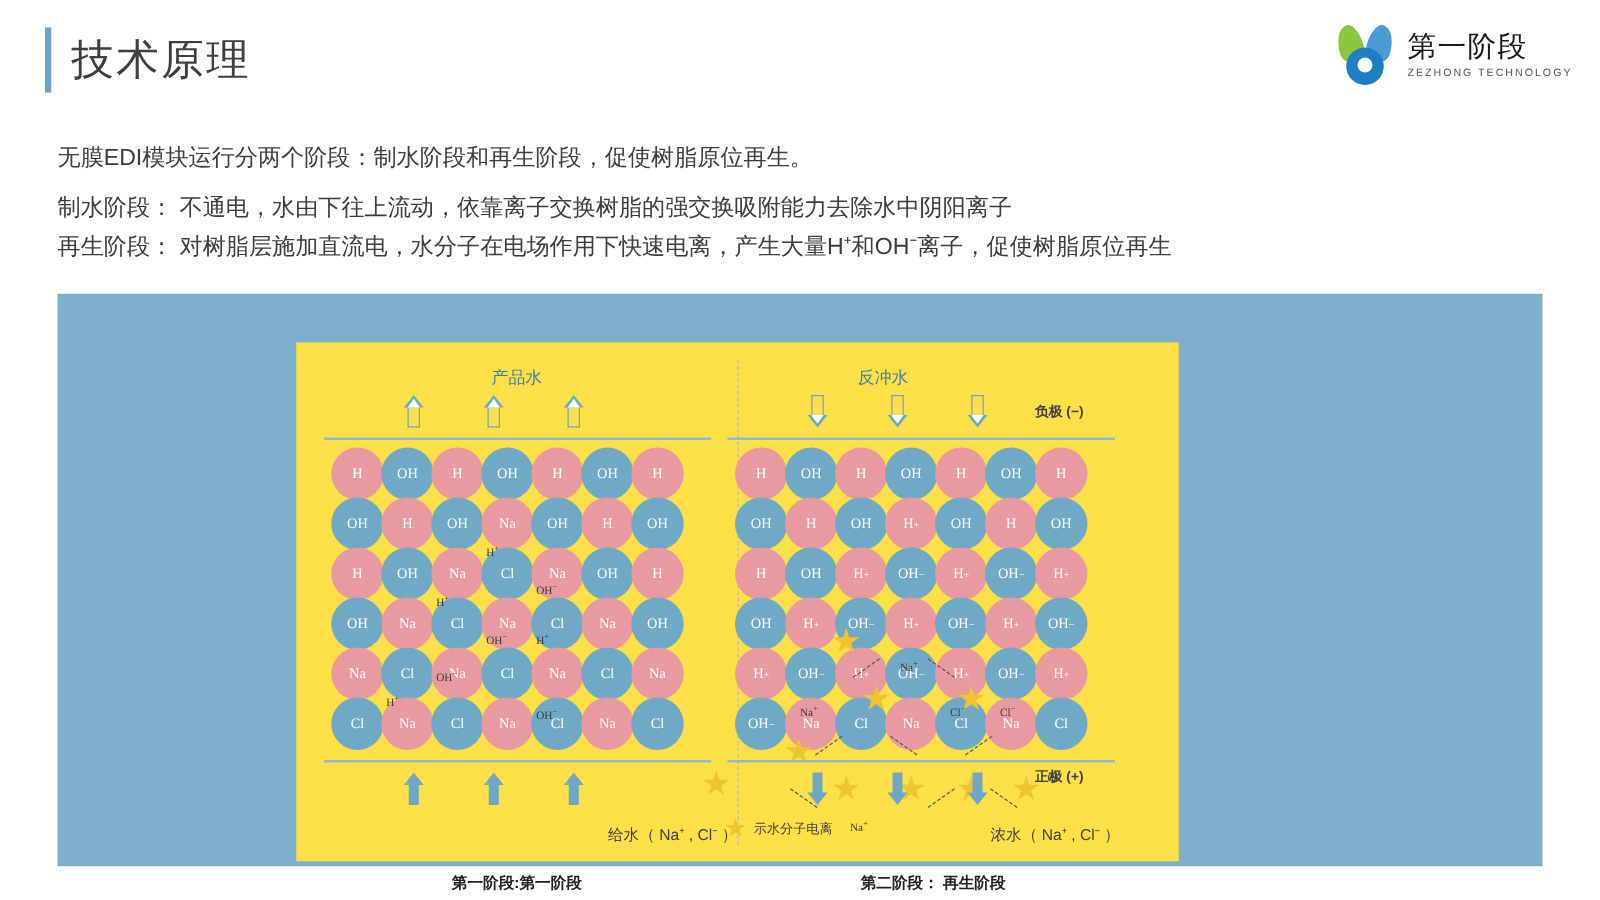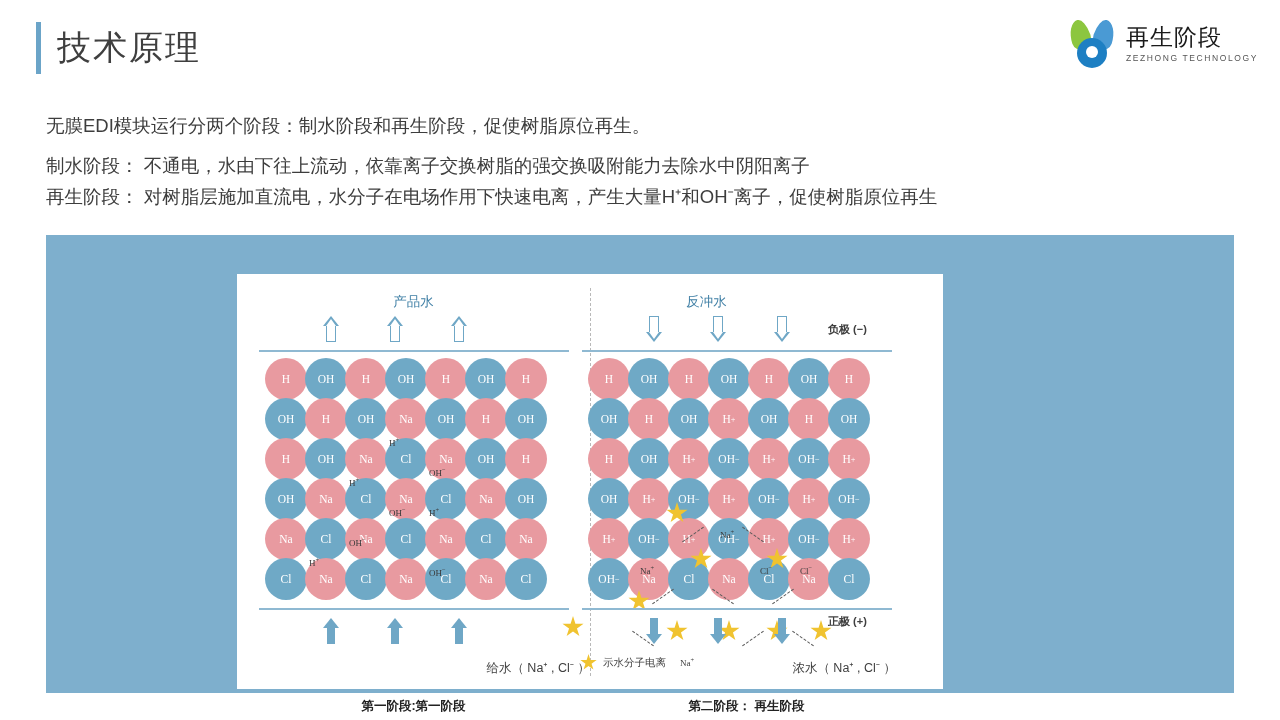--- a/index.html
+++ b/index.html
@@ -13,21 +13,21 @@
   .slide {
     position: relative;
     width: 1280px; height: 720px;
     background: #ffffff;
   }
 
   
   .title-wrap {
     position: absolute;
     left: 36px; top: 22px;
-    display: flex; align-items: center; font-family: Liberation Serif, serif;
+    display: flex; align-items: center;
   }
   .title-bar {
     width: 5px; height: 52px;
     background: #6ba4c8;
     margin-right: 16px;
   }
   .title-text {
     font-size: 34px;
     color: #3f3f3f;
     letter-spacing: 2px;
@@ -98,21 +98,21 @@
   .figure-panel {
     position: absolute;
     left: 46px; top: 235px;
     width: 1188px; height: 458px;
     background: #7eafcd;
   }
   .figure-card {
     position: absolute;
     left: 191px; top: 39px;
     width: 706px; height: 415px;
-    background: #ffffff;
+    background: #fde047;
   }
   .divider-v {
     position: absolute;
     left: 353px; top: 14px;
     width: 1px; height: 388px;
     border-left: 1px dashed #b9b9b9;
   }
 
   .half { position: absolute; top: 0; width: 353px; height: 415px; }
   .half.left { left: 0; }
@@ -263,21 +263,21 @@
     <div class="title-text">技术原理</div>
   </div>
 
   <div class="logo">
     <div class="logo-mark">
       <div class="leaf-l"></div>
         <div class="leaf-r"></div>
         <div class="drop"></div>
     </div>
     <div class="logo-text">
-      <div class="logo-cn">再生阶段</div>
+      <div class="logo-cn">第一阶段</div>
       <div class="logo-en">ZEZHONG TECHNOLOGY</div>
     </div>
   </div>
 
   <div class="para p1">无膜EDI模块运行分两个阶段：制水阶段和再生阶段，促使树脂原位再生。</div>
   <div class="para p3">再生阶段： 对树脂层施加直流电，水分子在电场作用下快速电离，产生大量H⁺和OH⁻离子，促使树脂原位再生</div>
   <div class="para p2">制水阶段： 不通电，水由下往上流动，依靠离子交换树脂的强交换吸附能力去除水中阴阳离子</div>
 
   <div class="figure-panel">
     <div class="figure-card">

